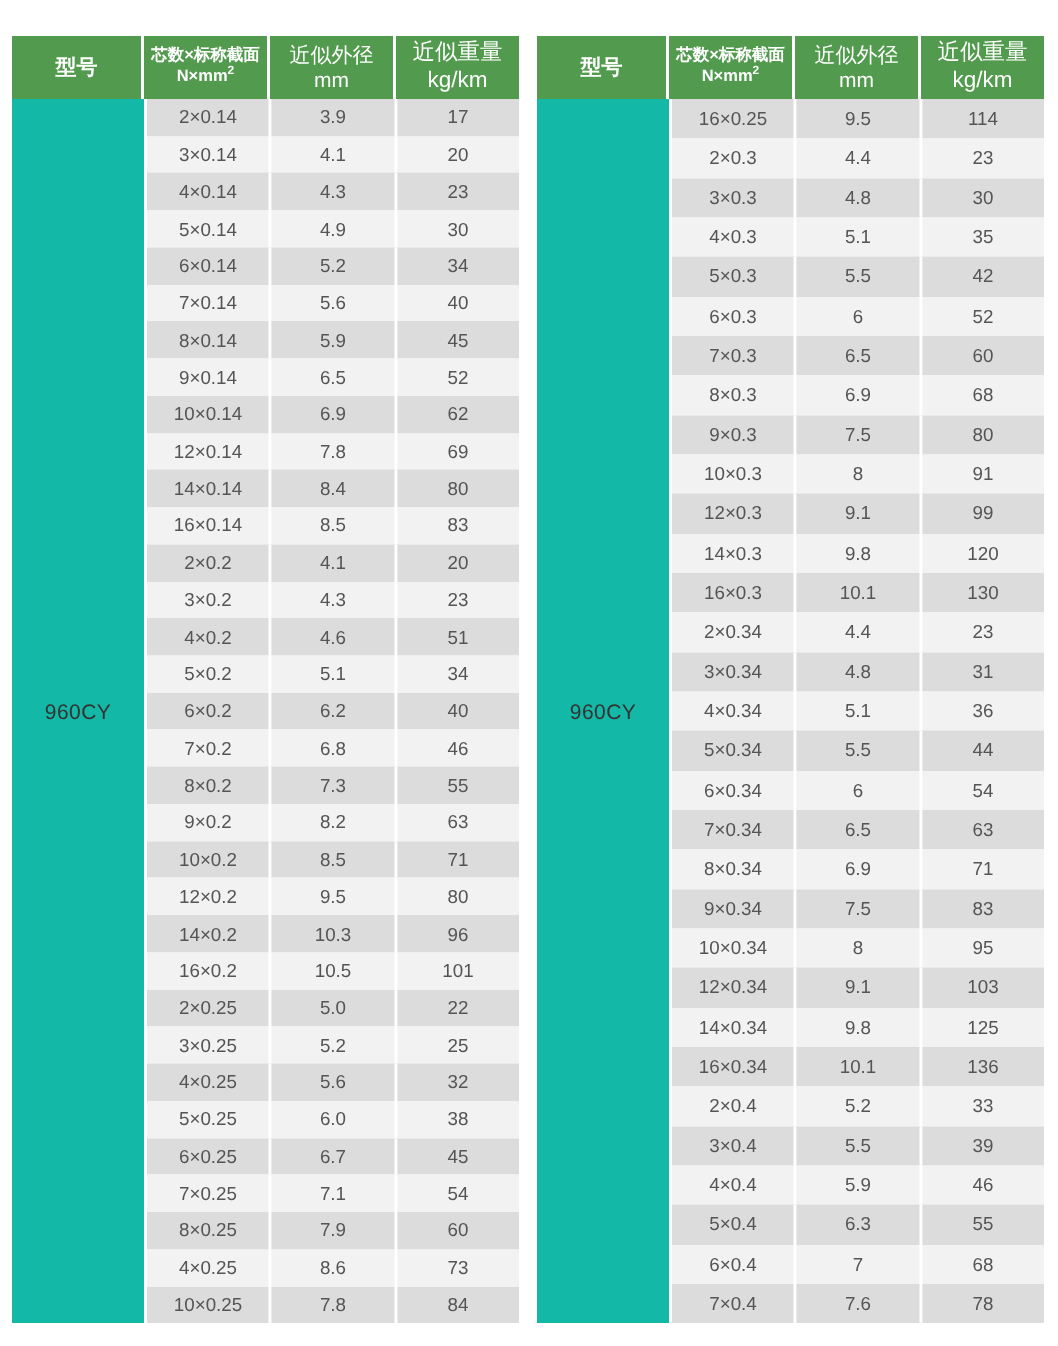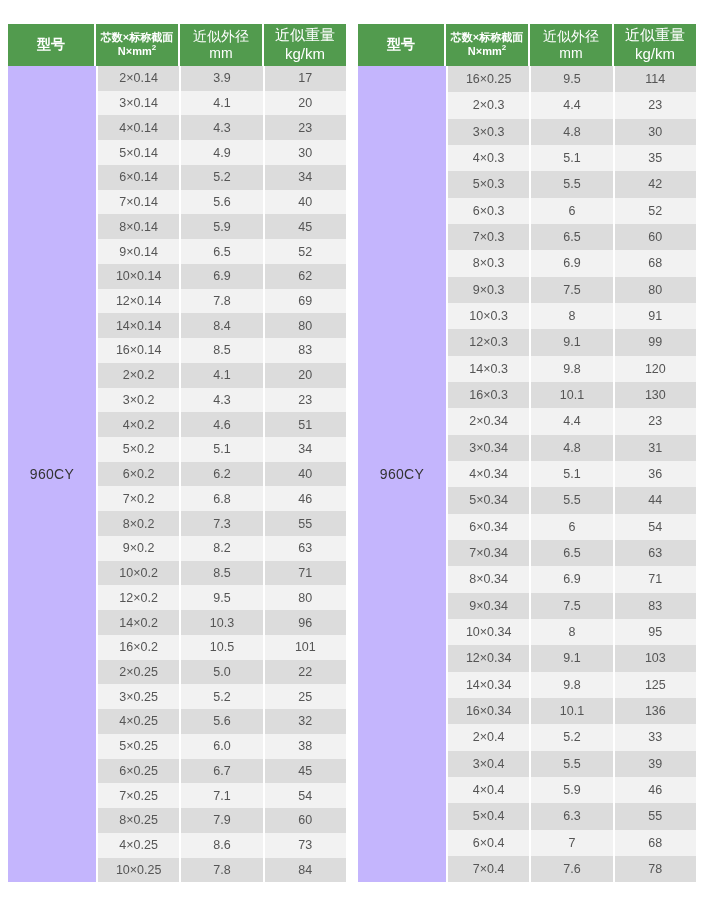--- a/index.html
+++ b/index.html
@@ -59,21 +59,21 @@
   .th sup { font-size: 8px; vertical-align: super; line-height: 0; }
 
   
   .tbody {
     display: flex;
     flex: 1 1 auto;
     min-height: 0;
   }
   .model-cell {
     flex: 0 0 88px;
-    background: #c4b5fd;
+    background: #14b8a6;
     display: flex;
     align-items: center;
     justify-content: center;
     color: #333333;
     font-size: 14px;
     letter-spacing: 0.3px;
   }
   .rows {
     flex: 1 1 auto;
     display: flex;

